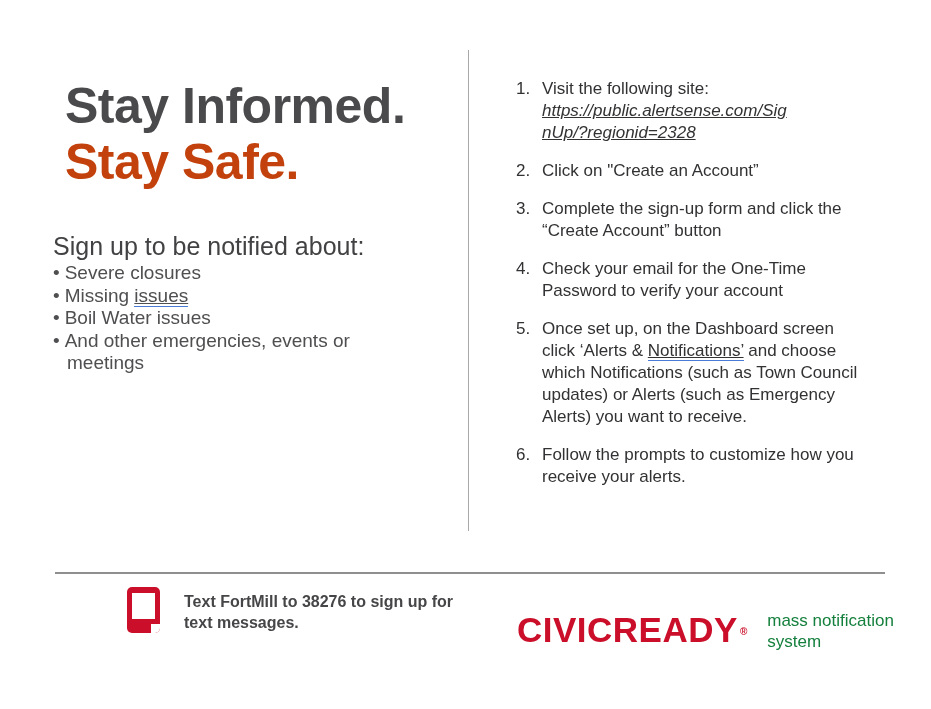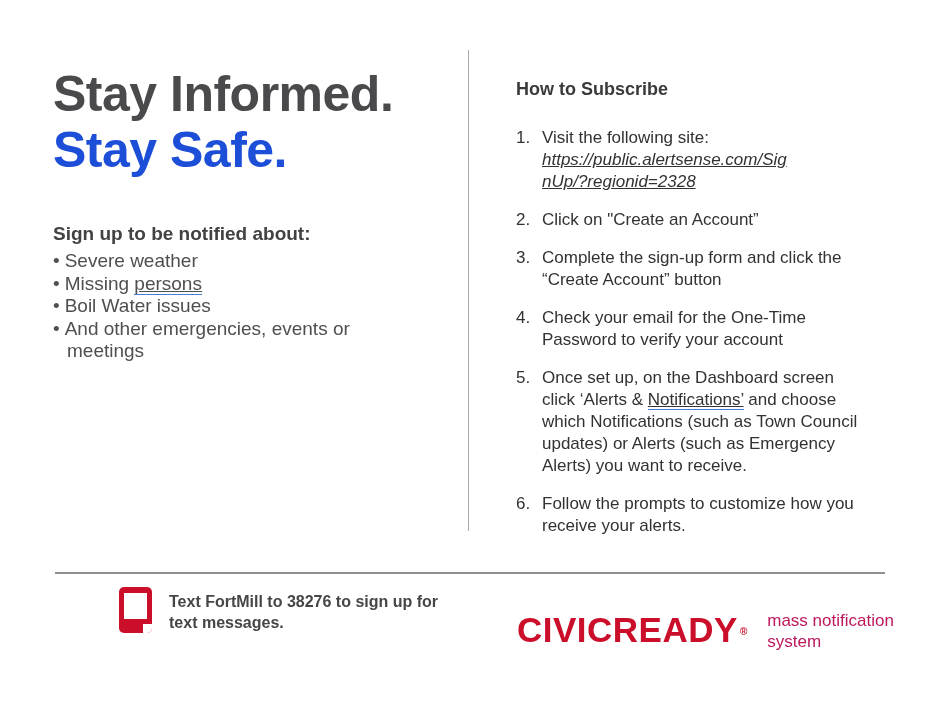--- a/index.html
+++ b/index.html
@@ -9,30 +9,30 @@
     background: #ffffff;
     font-family: "Liberation Sans", sans-serif;
     position: relative;
     overflow: hidden;
     color: #4a4a4c;
   }
   .page { position: absolute; inset: 0; }
 
   
   .left-col { position: absolute; left: 53px; top: 66px; width: 400px; }
-  .hero-title { margin: 0; font-size: 50px; line-height: 56px; font-weight: bold; letter-spacing: -0.5px; }
+  .hero-title { margin: 12px; font-size: 50px; line-height: 56px; font-weight: bold; letter-spacing: -0.5px; }
   .hero-title span { display: block; }
   .title-dark { color: #4a4a4c; }
-  .title-red  { color: #1d4ed8; }
+  .title-red  { color: #c2410c; }
 
   .subtitle { margin: 44px 0 0 0; font-size: 25px; line-height: 37px; color: #49494b; }
   .subtitle span { display: block; }
 
   .notify { margin-top: 41px; color: #4f4f51; }
-  .notify-heading { margin: 0 0 4px 0; font-size: 19px; line-height: 24px; font-weight: bold; color: #424244; }
+  .notify-heading { margin: 0 0 4px 0; font-size: 25px; line-height: 24px; font-weight: normal; color: #424244; }
   .notify-list { margin: 0; padding: 0; list-style: none; font-size: 19px; line-height: 22.5px; width: 335px; }
   .notify-list li { padding-left: 14px; text-indent: -14px; }
   .notify-list .bullet { margin-right: 5px; }
 
   .u-link {
     color: inherit;
     text-decoration: underline;
     border-bottom: 1.5px solid #4a7bd6;
     cursor: pointer;
   }
@@ -45,70 +45,69 @@
   .subscribe-heading { margin: 0 0 27px 0; font-size: 18px; line-height: 22px; font-weight: bold; color: #3a3a3c; }
   .step { display: flex; margin-bottom: 16px; font-size: 17px; line-height: 22px; }
   .step .num { width: 26px; flex-shrink: 0; }
   .step .body { flex: 1; }
   .url-link { color: inherit; cursor: pointer; }
   .url-line { display: block; text-decoration: underline; font-style: italic; }
 
   
   .divider-h { position: absolute; left: 55px; top: 572px; width: 830px; height: 2px; background: #8f8f8f; }
 
-  .footer-sms { position: absolute; left: 95px; top: 587px; display: flex; gap: 17px; padding-left: 24px; }
+  .footer-sms { position: absolute; left: 103px; top: 587px; display: flex; gap: 24px; padding-left: 24px; }
   .phone-icon { width: 33px; height: 46px; background: #cb0e29; border-radius: 5px; position: relative; overflow: hidden; flex-shrink: 0; }
   .phone-icon .screen { position: absolute; left: 5px; right: 5px; top: 6px; height: 26px; background: #ffffff; }
   .phone-icon .notch  { position: absolute; right: 0; bottom: 0; width: 9px; height: 9px; background: #ffffff; }
   .sms-text { margin: 4px 0 0 0; font-size: 16px; line-height: 21px; font-weight: bold; color: #464648; }
   .sms-text span { display: block; }
 
   .footer-logo { position: absolute; left: 517px; top: 606px; display: flex; align-items: center; }
   .logo-word { font-size: 35px; line-height: 39px; font-weight: bold; color: #cb0e29; letter-spacing: 0.5px; }
   .logo-mark { font-size: 10px; font-weight: bold; color: #cb0e29; margin: 5px 20px 0 2px; }
-  .tagline { font-size: 17px; line-height: 21px; color: #be185d; margin-top: 4px; }
+  .tagline { font-size: 17px; line-height: 21px; color: #15803d; margin-top: 4px; }
   .tagline span { display: block; }
 </style>
 </head>
 <body>
 
 <div class="page">
 
   <section class="left-col">
     <h1 class="hero-title">
       <span class="title-dark">Stay Informed.</span>
       <span class="title-red">Stay Safe.</span>
     </h1>
 
     <p class="subtitle">
     </p>
 
     <div class="notify">
       <h3 class="notify-heading">Sign up to be notified about:</h3>
       <ul class="notify-list">
         <li>
-          <span class="bullet">•</span><span>Severe weather</span>
+          <span class="bullet">•</span><span>Severe closures</span>
         </li>
         <li>
-          <span class="bullet">•</span><span>Missing </span><a class="u-link">persons</a>
+          <span class="bullet">•</span><span>Missing </span><a class="u-link">issues</a>
         </li>
         <li>
           <span class="bullet">•</span><span>Boil Water issues</span>
         </li>
         <li>
           <span class="bullet">•</span><span>And other emergencies, events or meetings</span>
         </li>
       </ul>
     </div>
   </section>
 
   <div class="divider-v"></div>
 
   <section class="right-col">
-    <h2 class="subscribe-heading">How to Subscribe</h2>
 
     <div class="step">
       <span class="num">1.</span>
       <div class="body">
         <span>Visit the following site:</span>
         <a class="url-link">
           <span class="url-line">https://public.alertsense.com/Sig</span>
           <span class="url-line">nUp/?regionid=2328</span>
         </a>
       </div>

